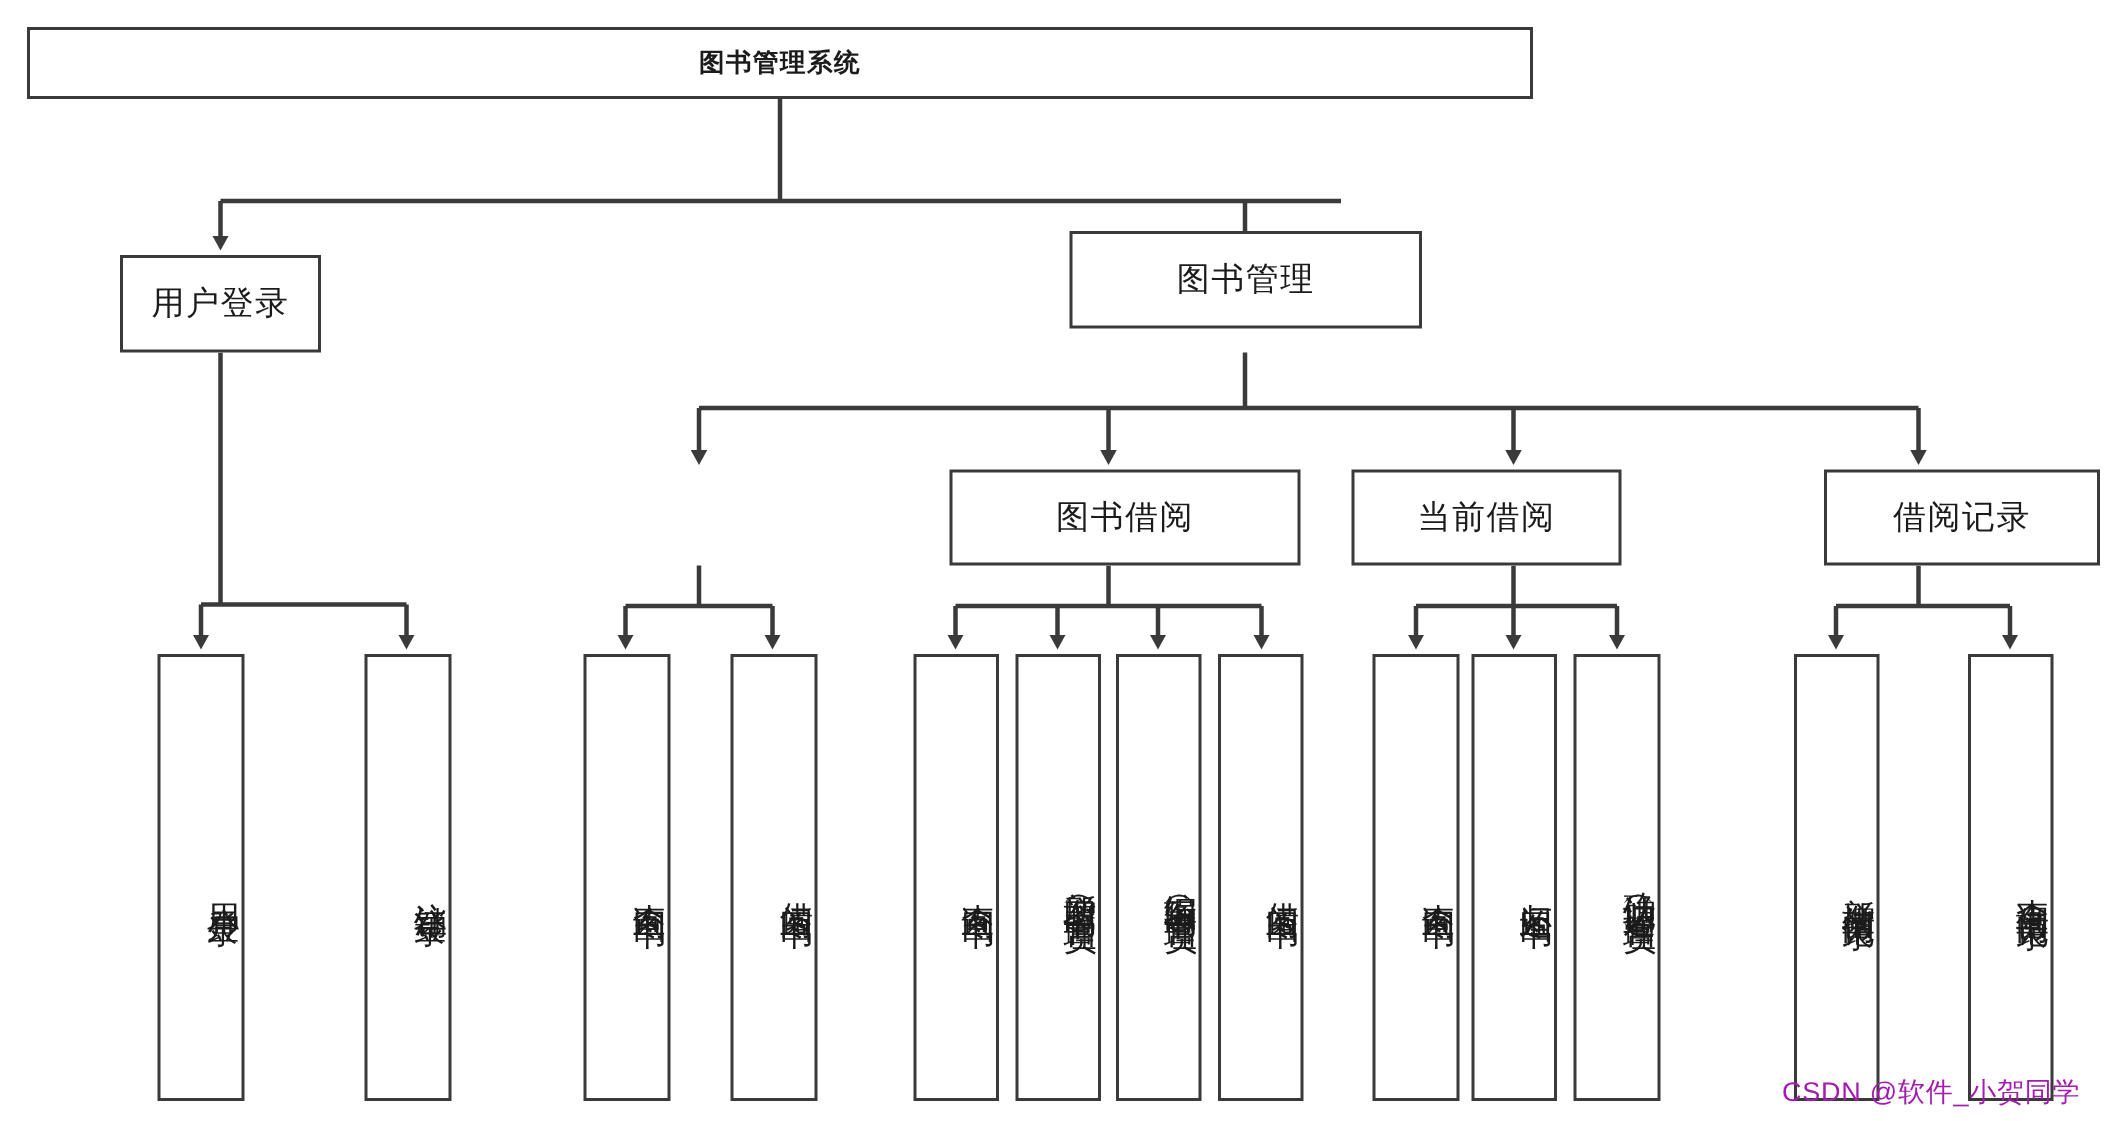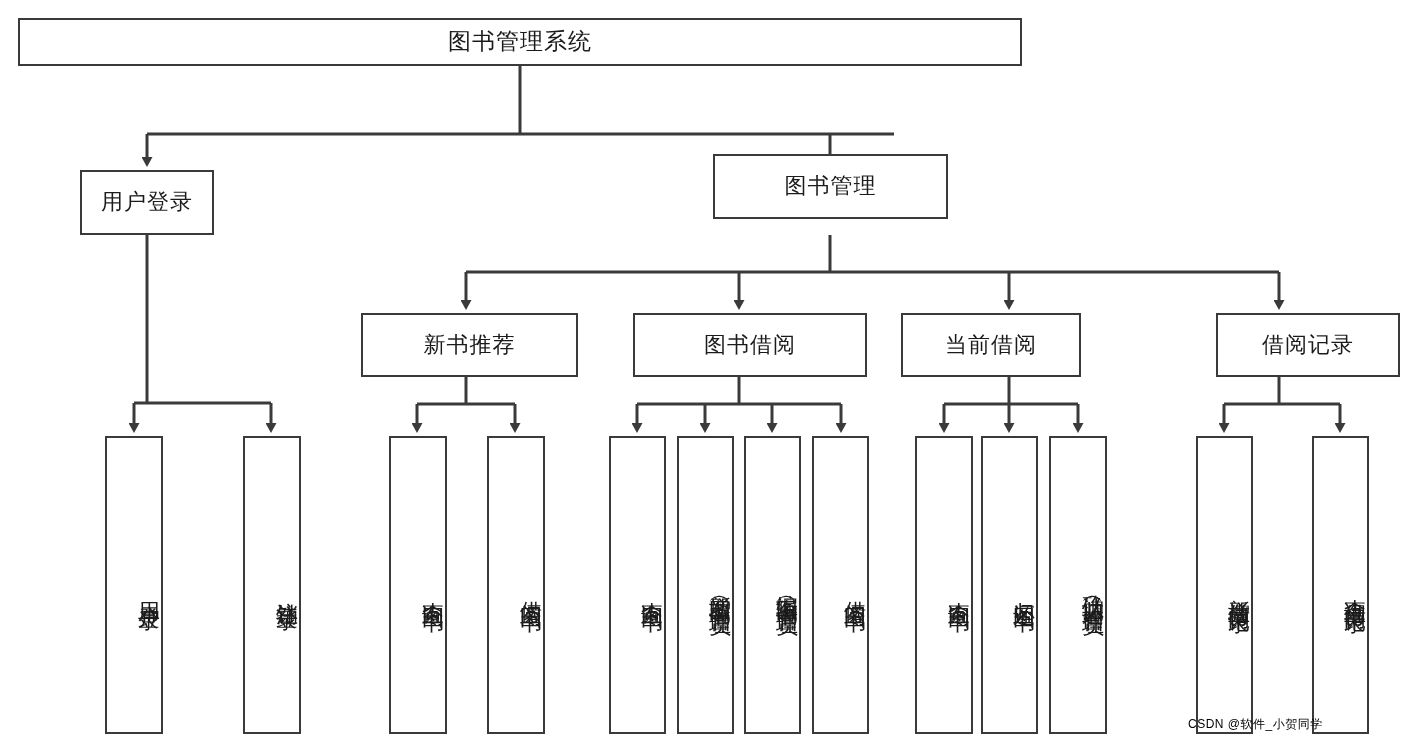--- a/index.html
+++ b/index.html
@@ -35,42 +35,43 @@
     justify-content: center;
     color: #1b1b1b;
   }
   .node.horiz {
     font-size: 22px;
     letter-spacing: 1px;
     line-height: 1.2;
     white-space: nowrap;
   }
   .node.root {
-    font-size: 23px;
+    font-size: 17px;
+    font-weight: bold;
   }
   .node.vert {
     font-size: 22px;
     writing-mode: vertical-rl;
     text-orientation: upright;
     letter-spacing: 3px;
     align-items: flex-start;
     justify-content: center;
     padding-top: 10px;
     line-height: 1.05;
     text-align: center;
   }
   .node.vert > span {
     writing-mode: vertical-rl;
     text-orientation: upright;
     display: block;
   }
   .watermark {
     position: absolute;
-    font-size: 12px;
-    color: #000000;
+    font-size: 18px;
+    color: #a21caf;
     white-space: nowrap;
     letter-spacing: 0.5px;
   }
 </style>
 </head>
 <body>
 
 <div id="canvas">
 
   <svg id="wires" viewBox="0 0 1405 747" width="1405" height="747">
@@ -127,23 +128,20 @@
     <span>图书管理系统</span>
   </div>
 
   <div class="node horiz" style="left:80px; top:170px; width:134px; height:65px;">
     <span>用户登录</span>
   </div>
   <div class="node horiz" style="left:713px; top:154px; width:235px; height:65px;">
     <span>图书管理</span>
   </div>
 
-  <div class="node horiz" style="left:361px; top:313px; width:217px; height:64px;">
-    <span>新书推荐</span>
-  </div>
   <div class="node horiz" style="left:633px; top:313px; width:234px; height:64px;">
     <span>图书借阅</span>
   </div>
   <div class="node horiz" style="left:901px; top:313px; width:180px; height:64px;">
     <span>当前借阅</span>
   </div>
   <div class="node horiz" style="left:1216px; top:313px; width:184px; height:64px;">
     <span>借阅记录</span>
   </div>
 

